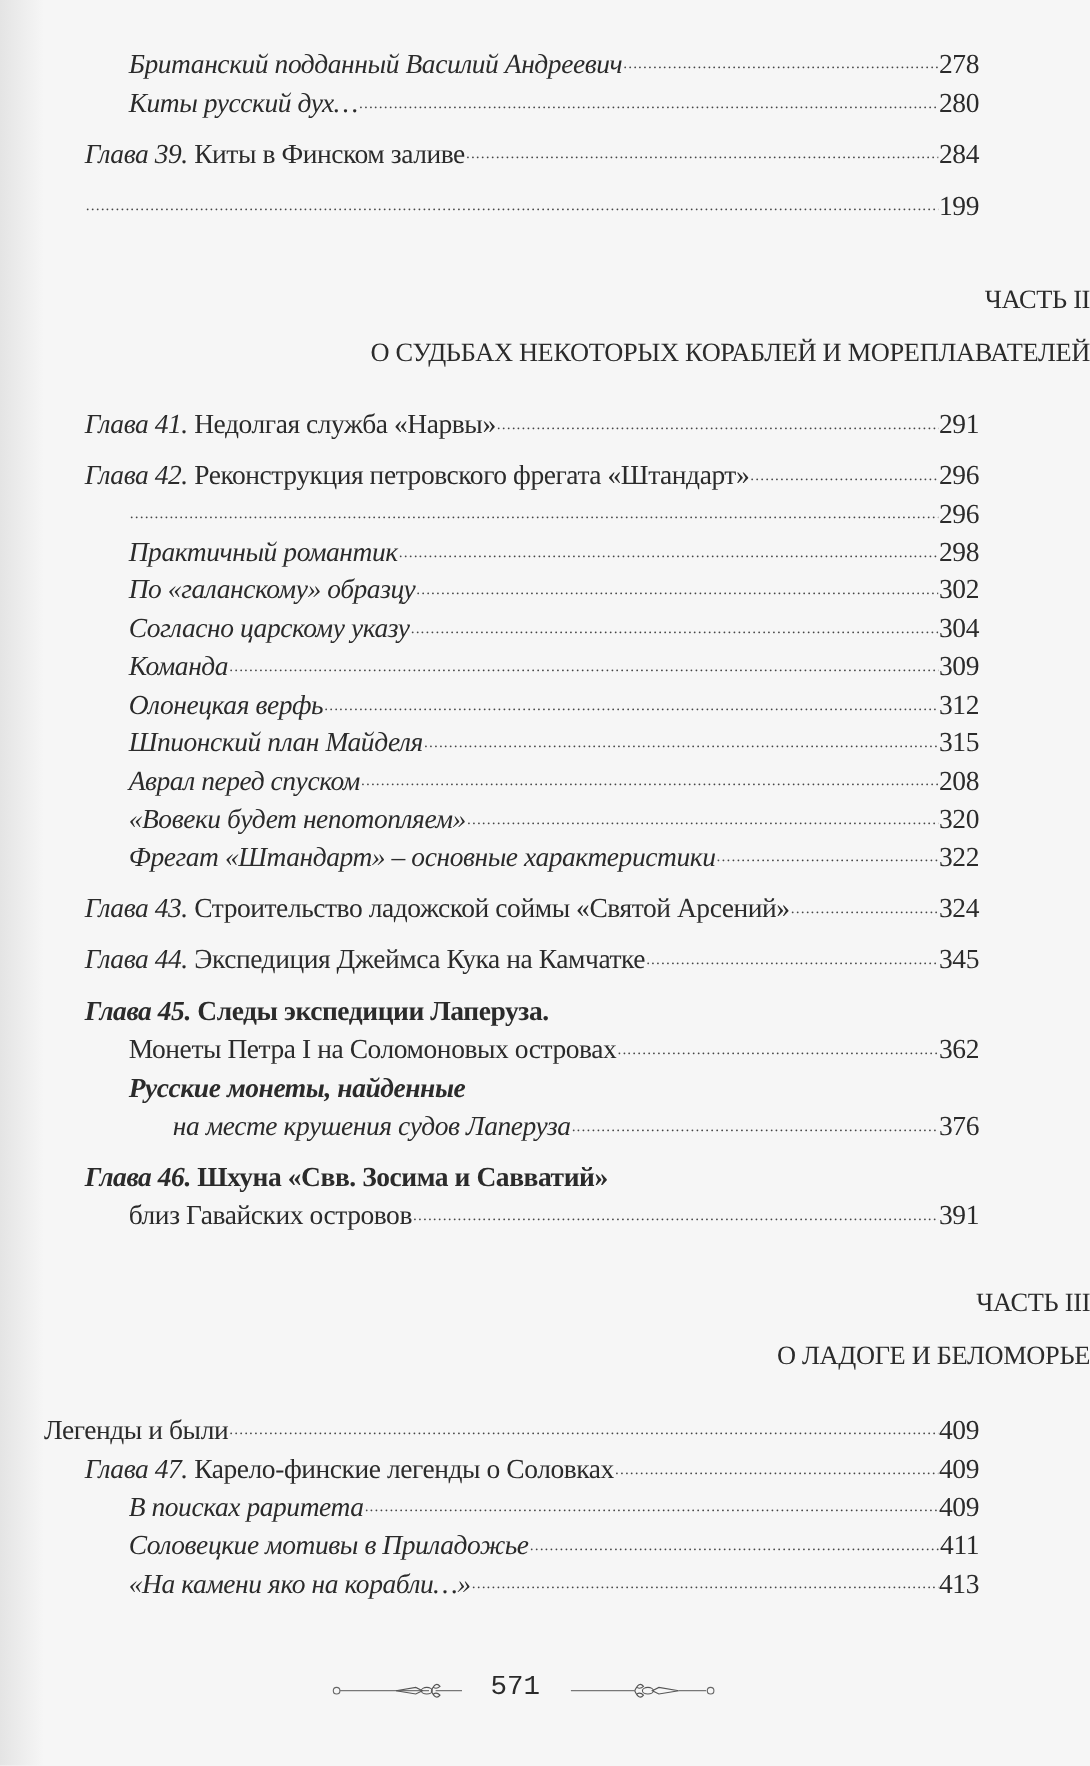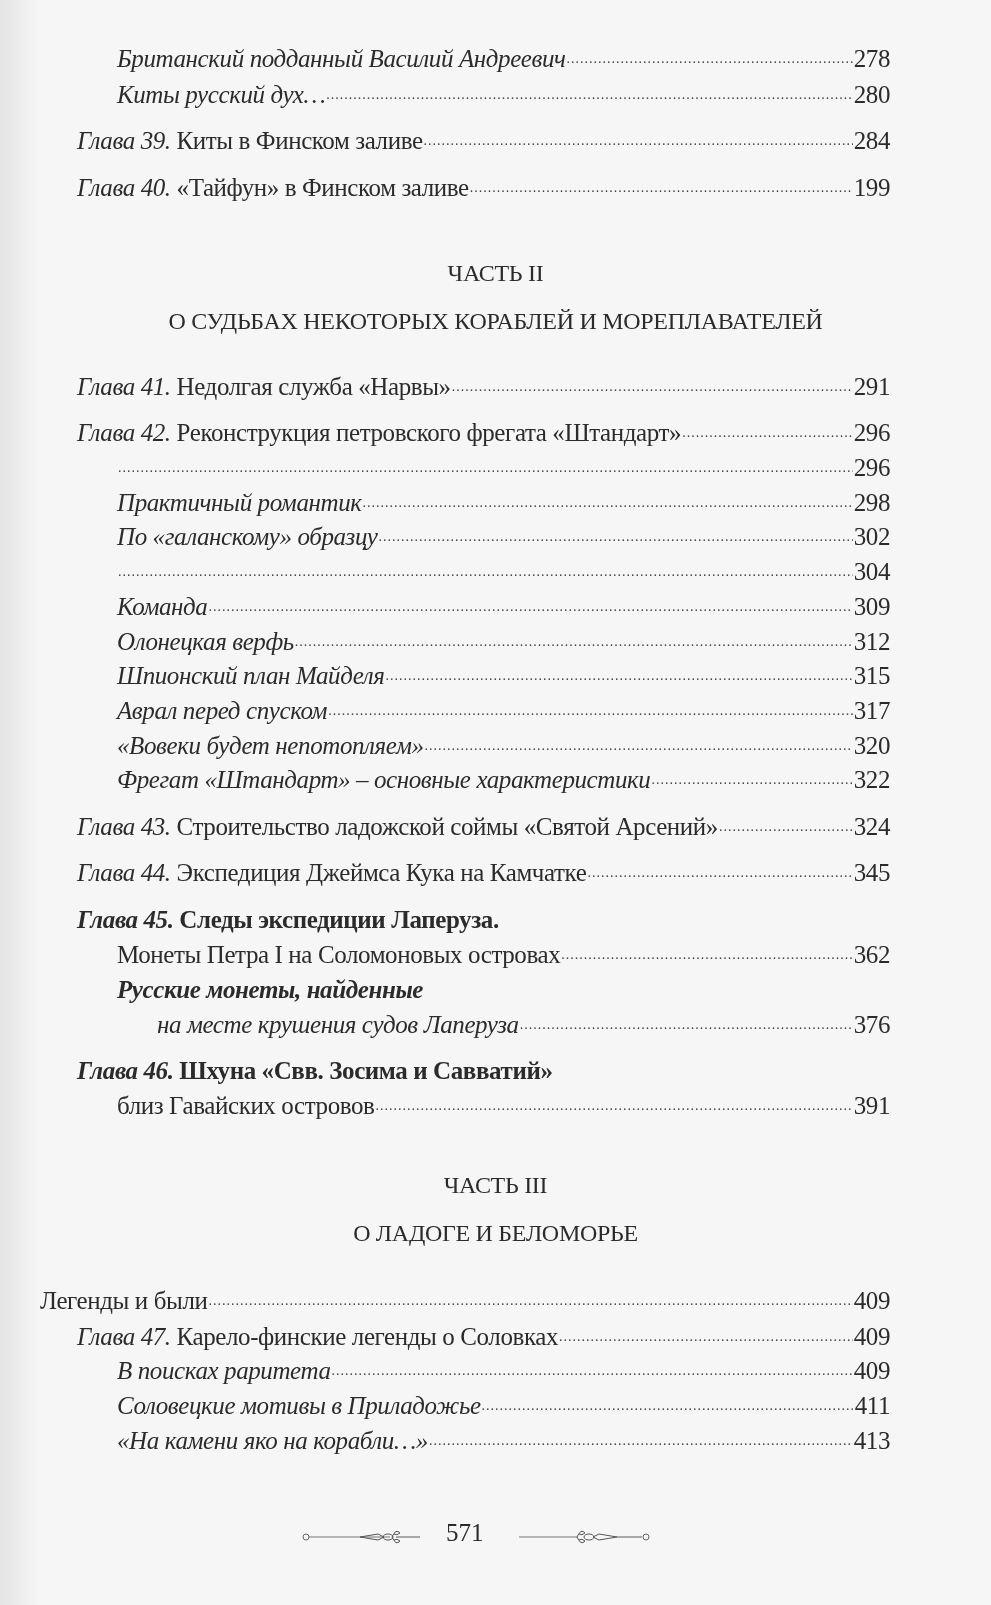--- a/index.html
+++ b/index.html
@@ -27,25 +27,25 @@
   .row .leader {
     flex: 1 1 auto; overflow: hidden; margin: 0 1px;
     font-size: 14px; letter-spacing: 1px; color: #444;
   }
   .row .leader::before {
     content: "................................................................................................................................................................................................................................................................................................";
   }
   .row .page { flex: 0 0 auto; }
   .row.noleader { right: auto; font-weight: bold; }
   .heading {
-    position: absolute; left: 0; width: 991px; text-align: center;
+    position: absolute; left: 0; width: 991px; text-align: right;
     font-size: 24px; line-height: 30px; letter-spacing: -0.3px;
   }
   .footer {
-    position: absolute; left: 0; top: 1515px; width: 798px; height: 40px;
+    position: absolute; left: 0; top: 1515px; width: 798px; height: 40px; font-family: Liberation Mono, monospace;
   }
   .footer .num {
     position: absolute; left: 446px; top: 4px;
     font-size: 25px;
   }
   .footer svg { position: absolute; top: 10px; }
 </style>
 </head>
 <body>
 
@@ -67,21 +67,20 @@
     <span class="title it">Киты русский дух…</span>
     <span class="leader"></span>
     <span class="page">280</span>
   </div>
   <div class="row" style="top:126px;left:77px">
     <span class="title"><span class="it">Глава 39.</span><span> Киты в Финском заливе</span></span>
     <span class="leader"></span>
     <span class="page">284</span>
   </div>
   <div class="row" style="top:173px;left:77px">
-    <span class="title"><span class="it">Глава 40.</span><span> «Тайфун» в Финском заливе</span></span>
     <span class="leader"></span>
     <span class="page">199</span>
   </div>
   <div class="row" style="top:372px;left:77px">
     <span class="title"><span class="it">Глава 41.</span><span> Недолгая служба «Нарвы»</span></span>
     <span class="leader"></span>
     <span class="page">291</span>
   </div>
   <div class="row" style="top:418px;left:77px">
     <span class="title"><span class="it">Глава 42.</span><span> Реконструкция петровского фрегата «Штандарт»</span></span>
@@ -96,20 +95,21 @@
     <span class="title it">Практичный романтик</span>
     <span class="leader"></span>
     <span class="page">298</span>
   </div>
   <div class="row" style="top:522px;left:117px">
     <span class="title it">По «галанскому» образцу</span>
     <span class="leader"></span>
     <span class="page">302</span>
   </div>
   <div class="row" style="top:557px;left:117px">
+    <span class="title it">Согласно царскому указу</span>
     <span class="leader"></span>
     <span class="page">304</span>
   </div>
   <div class="row" style="top:592px;left:117px">
     <span class="title it">Команда</span>
     <span class="leader"></span>
     <span class="page">309</span>
   </div>
   <div class="row" style="top:627px;left:117px">
     <span class="title it">Олонецкая верфь</span>
@@ -117,21 +117,21 @@
     <span class="page">312</span>
   </div>
   <div class="row" style="top:661px;left:117px">
     <span class="title it">Шпионский план Майделя</span>
     <span class="leader"></span>
     <span class="page">315</span>
   </div>
   <div class="row" style="top:696px;left:117px">
     <span class="title it">Аврал перед спуском</span>
     <span class="leader"></span>
-    <span class="page">317</span>
+    <span class="page">208</span>
   </div>
   <div class="row" style="top:731px;left:117px">
     <span class="title it">«Вовеки будет непотопляем»</span>
     <span class="leader"></span>
     <span class="page">320</span>
   </div>
   <div class="row" style="top:765px;left:117px">
     <span class="title it">Фрегат «Штандарт» – основные характеристики</span>
     <span class="leader"></span>
     <span class="page">322</span>

